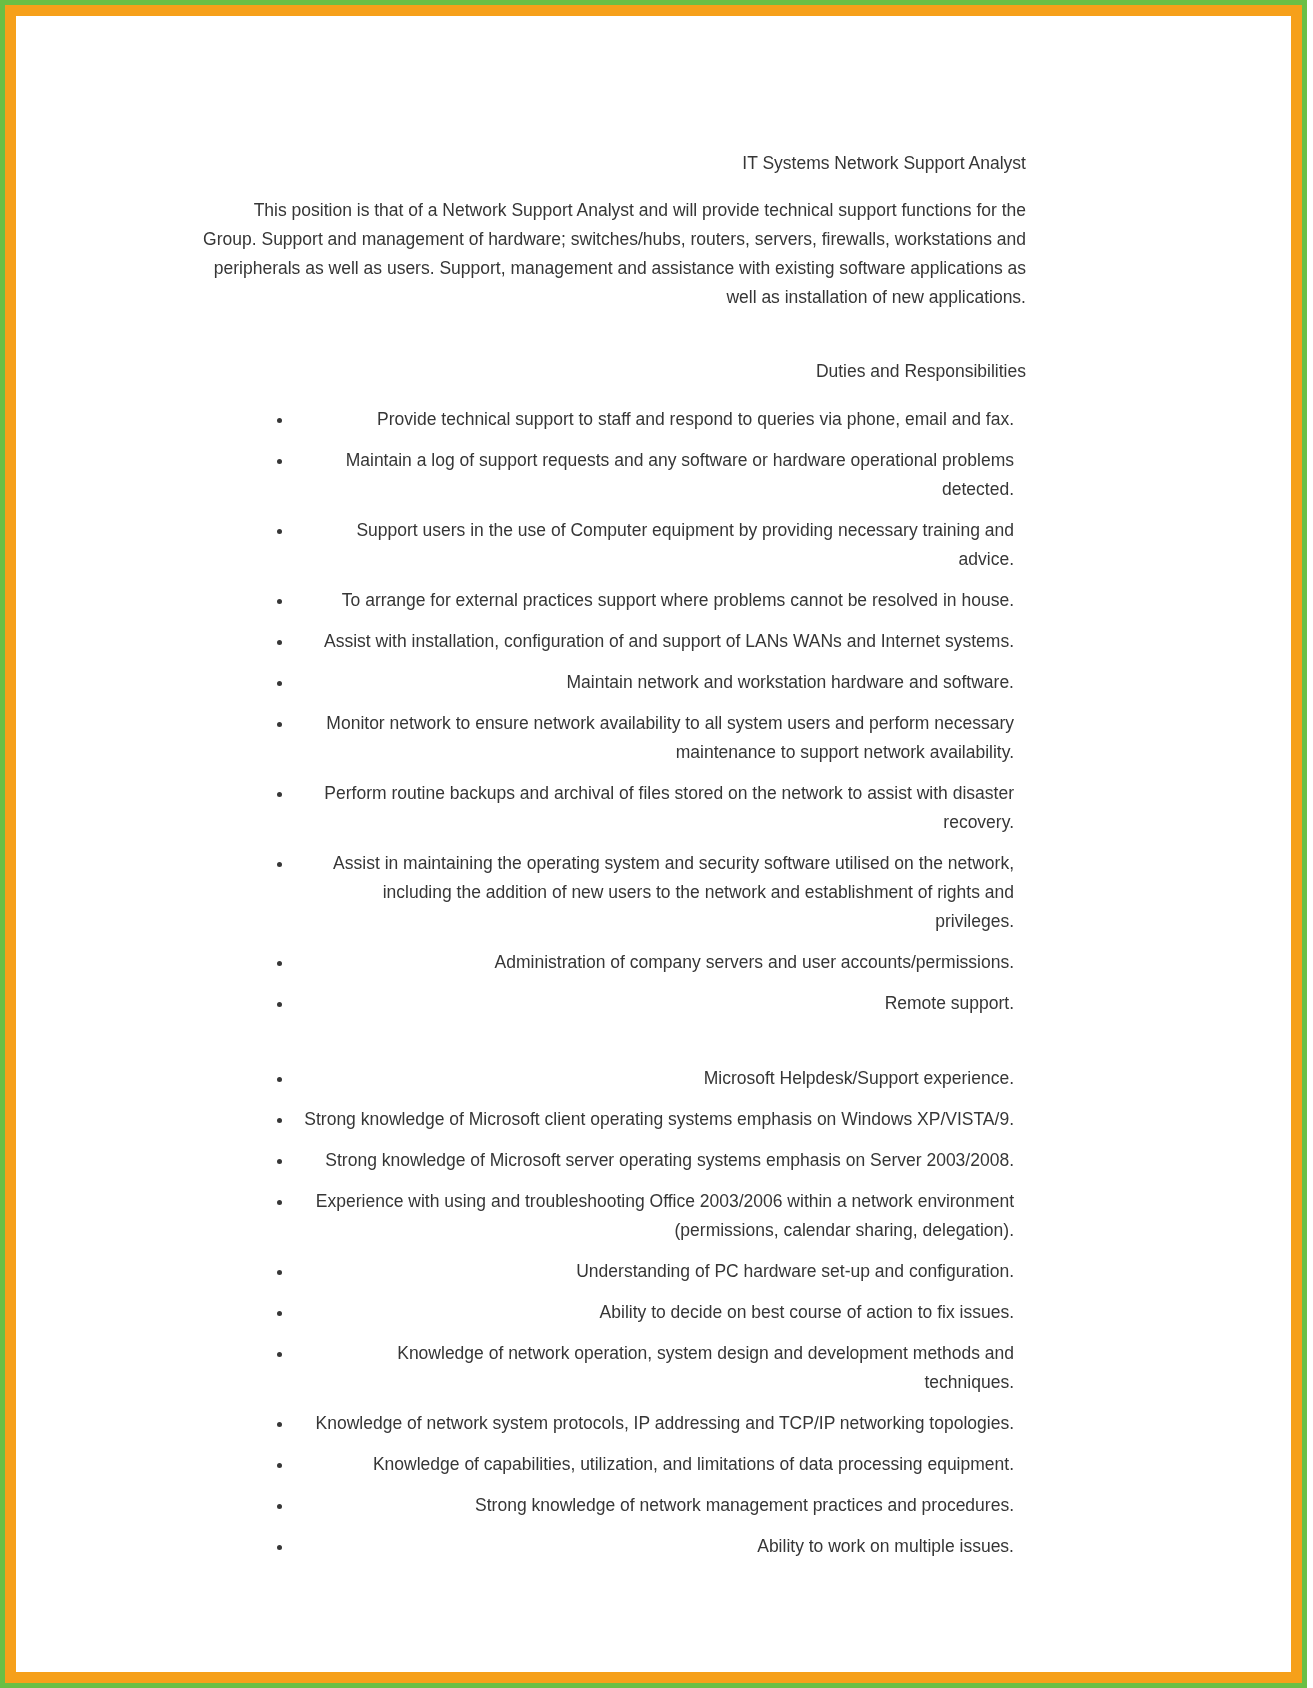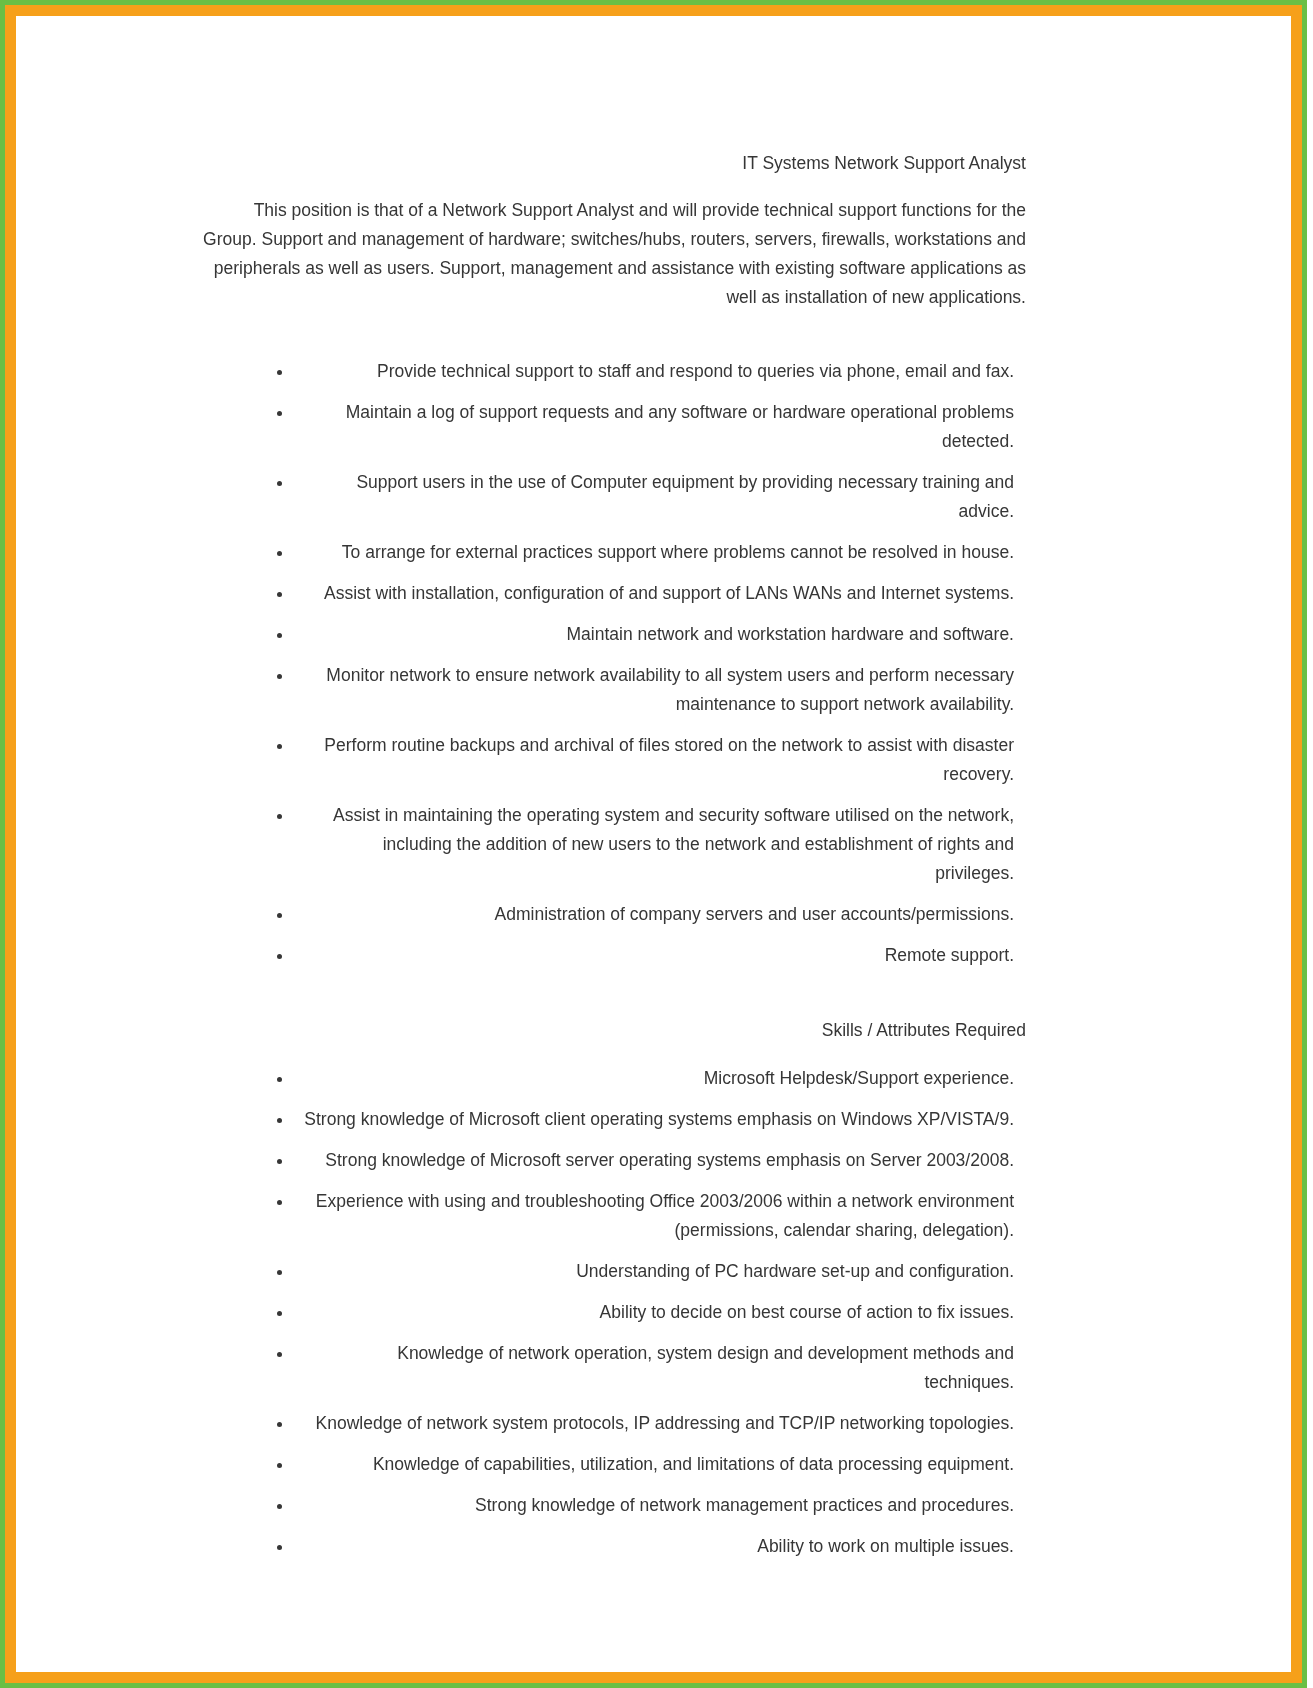--- a/index.html
+++ b/index.html
@@ -77,37 +77,37 @@
 <div class="page-frame-outer">
   <div class="page-frame-inner">
     <div class="page-content">
 
       <p class="doc-title">IT Systems Network Support Analyst</p>
 
 
       <p class="doc-intro">This position is that of a Network Support Analyst and will provide technical support functions for the Group. Support and management of hardware; switches/hubs, routers, servers, firewalls, workstations and peripherals as well as users. Support, management and assistance with existing software applications as well as installation of new applications.</p>
 
       <div class="section">
+        <p class="section-heading">Duties and Responsibilities</p>
         <ul class="bullet-list">
             <li>Provide technical support to staff and respond to queries via phone, email and fax.</li>
             <li>Maintain a log of support requests and any software or hardware operational problems detected.</li>
             <li>Support users in the use of Computer equipment by providing necessary training and advice.</li>
             <li>To arrange for external practices support where problems cannot be resolved in house.</li>
             <li>Assist with installation, configuration of and support of LANs WANs and Internet systems.</li>
             <li>Maintain network and workstation hardware and software.</li>
             <li>Monitor network to ensure network availability to all system users and perform necessary maintenance to support network availability.</li>
             <li>Perform routine backups and archival of files stored on the network to assist with disaster recovery.</li>
             <li>Assist in maintaining the operating system and security software utilised on the network, including the addition of new users to the network and establishment of rights and privileges.</li>
             <li>Administration of company servers and user accounts/permissions.</li>
             <li>Remote support.</li>
           </ul>
       </div>
 
       <div class="section">
-        <p class="section-heading">Skills / Attributes Required</p>
         <ul class="bullet-list">
             <li>Microsoft Helpdesk/Support experience.</li>
             <li>Strong knowledge of Microsoft client operating systems emphasis on Windows XP/VISTA/9.</li>
             <li>Strong knowledge of Microsoft server operating systems emphasis on Server 2003/2008.</li>
             <li>Experience with using and troubleshooting Office 2003/2006 within a network environment (permissions, calendar sharing, delegation).</li>
             <li>Understanding of PC hardware set-up and configuration.</li>
             <li>Ability to decide on best course of action to fix issues.</li>
             <li>Knowledge of network operation, system design and development methods and techniques.</li>
             <li>Knowledge of network system protocols, IP addressing and TCP/IP networking topologies.</li>
             <li>Knowledge of capabilities, utilization, and limitations of data processing equipment.</li>

